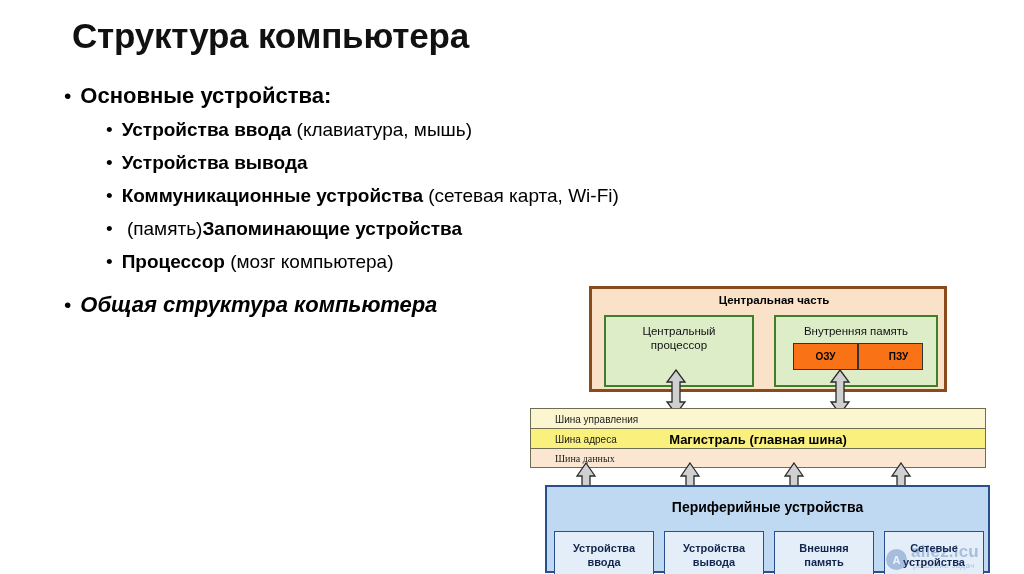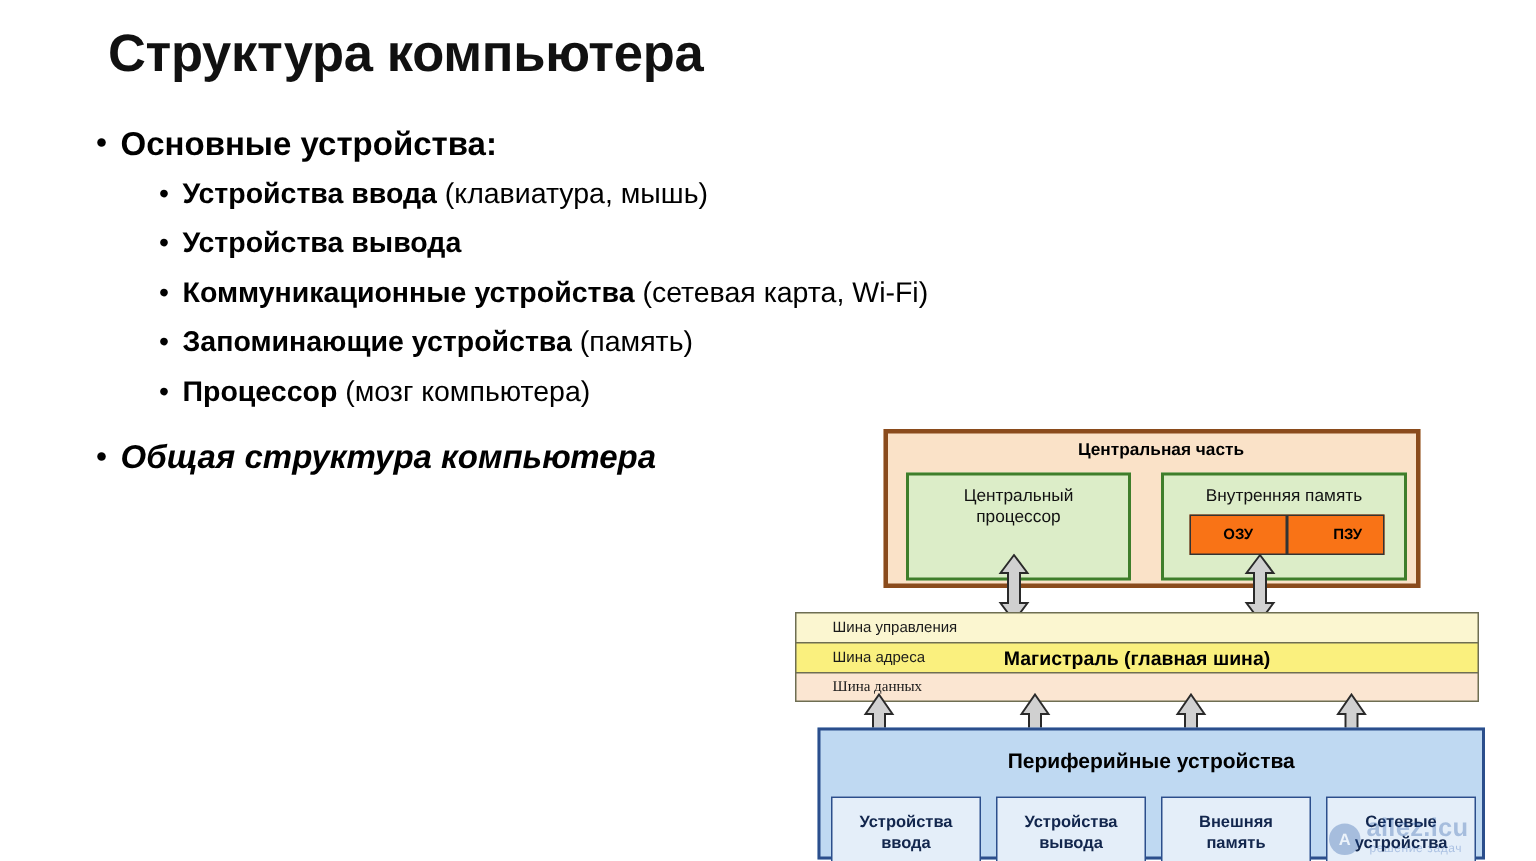--- a/index.html
+++ b/index.html
@@ -307,22 +307,22 @@
   </div>
 
   <div class="bullet-l2">
     <span class="bullet-dot">•</span>
     <span class="bullet-text bullet-strong">Коммуникационные устройства</span>
     <span class="bullet-text bullet-normal"> (сетевая карта, Wi-Fi)</span>
   </div>
 
   <div class="bullet-l2">
     <span class="bullet-dot">•</span>
+    <span class="bullet-text bullet-normal"> (память)</span>
     <span class="bullet-text bullet-strong">Запоминающие устройства</span>
-    <span class="bullet-text bullet-normal"> (память)</span>
   </div>
 
   <div class="bullet-l2">
     <span class="bullet-dot">•</span>
     <span class="bullet-text bullet-strong">Процессор</span>
     <span class="bullet-text bullet-normal"> (мозг компьютера)</span>
   </div>
 
   <div class="bullet-l1 last">
     <span class="bullet-dot">•</span>

